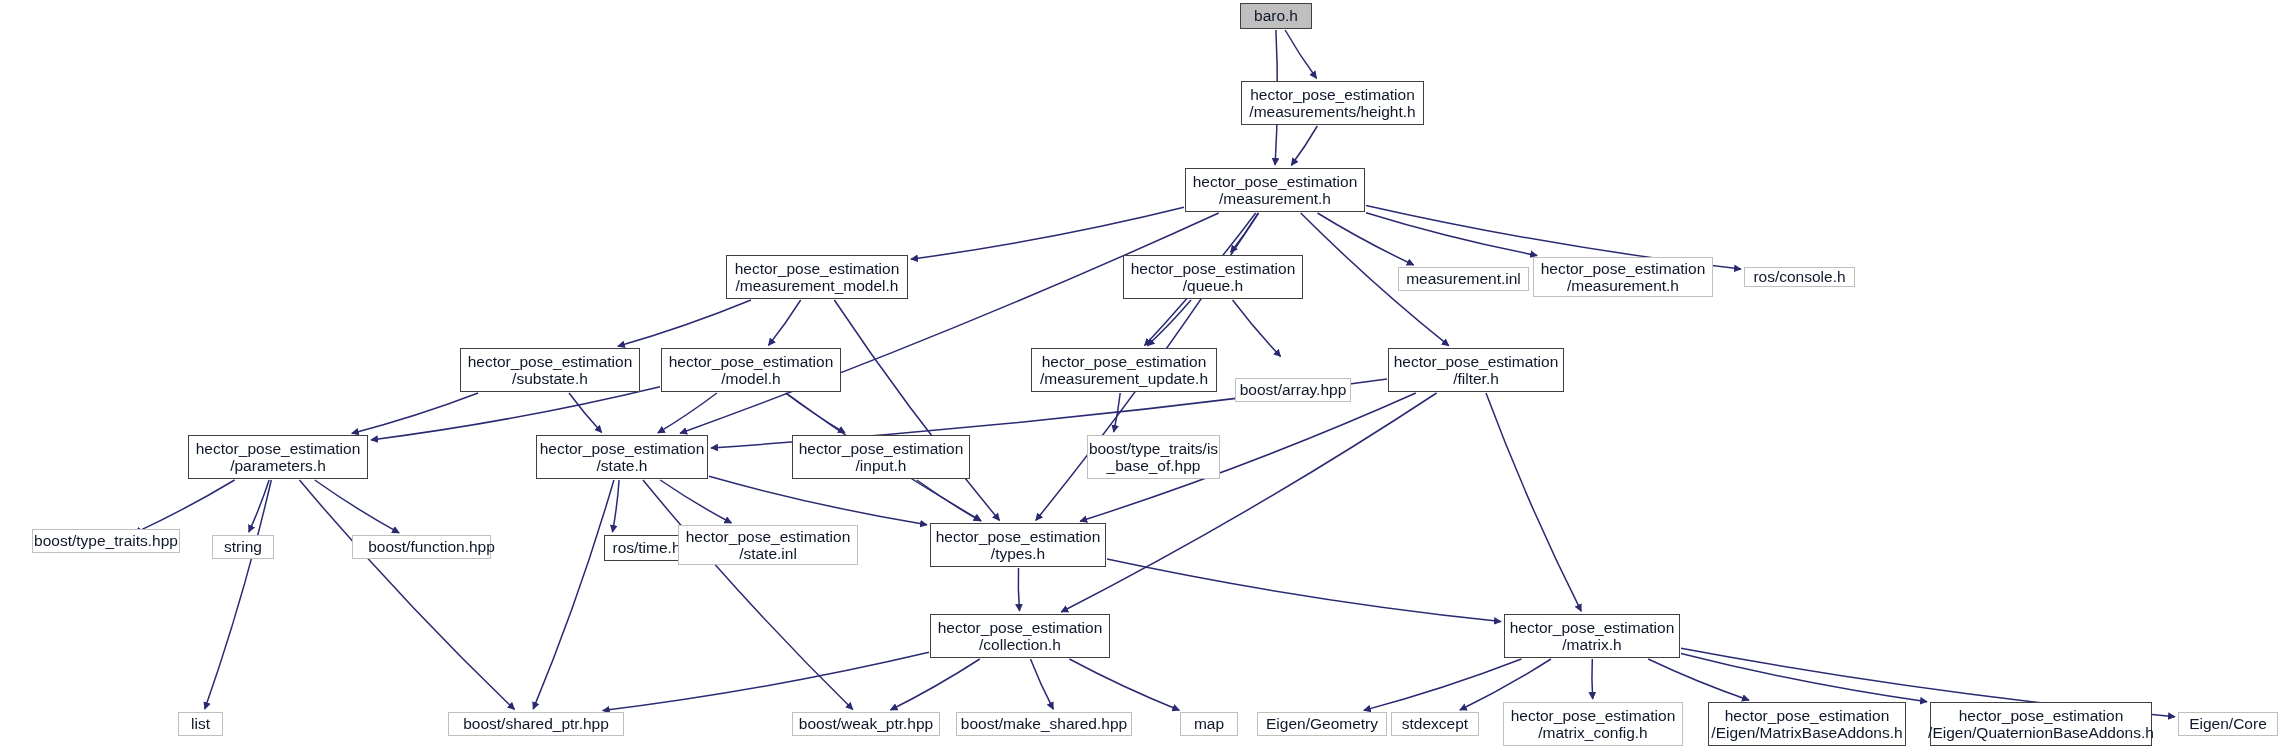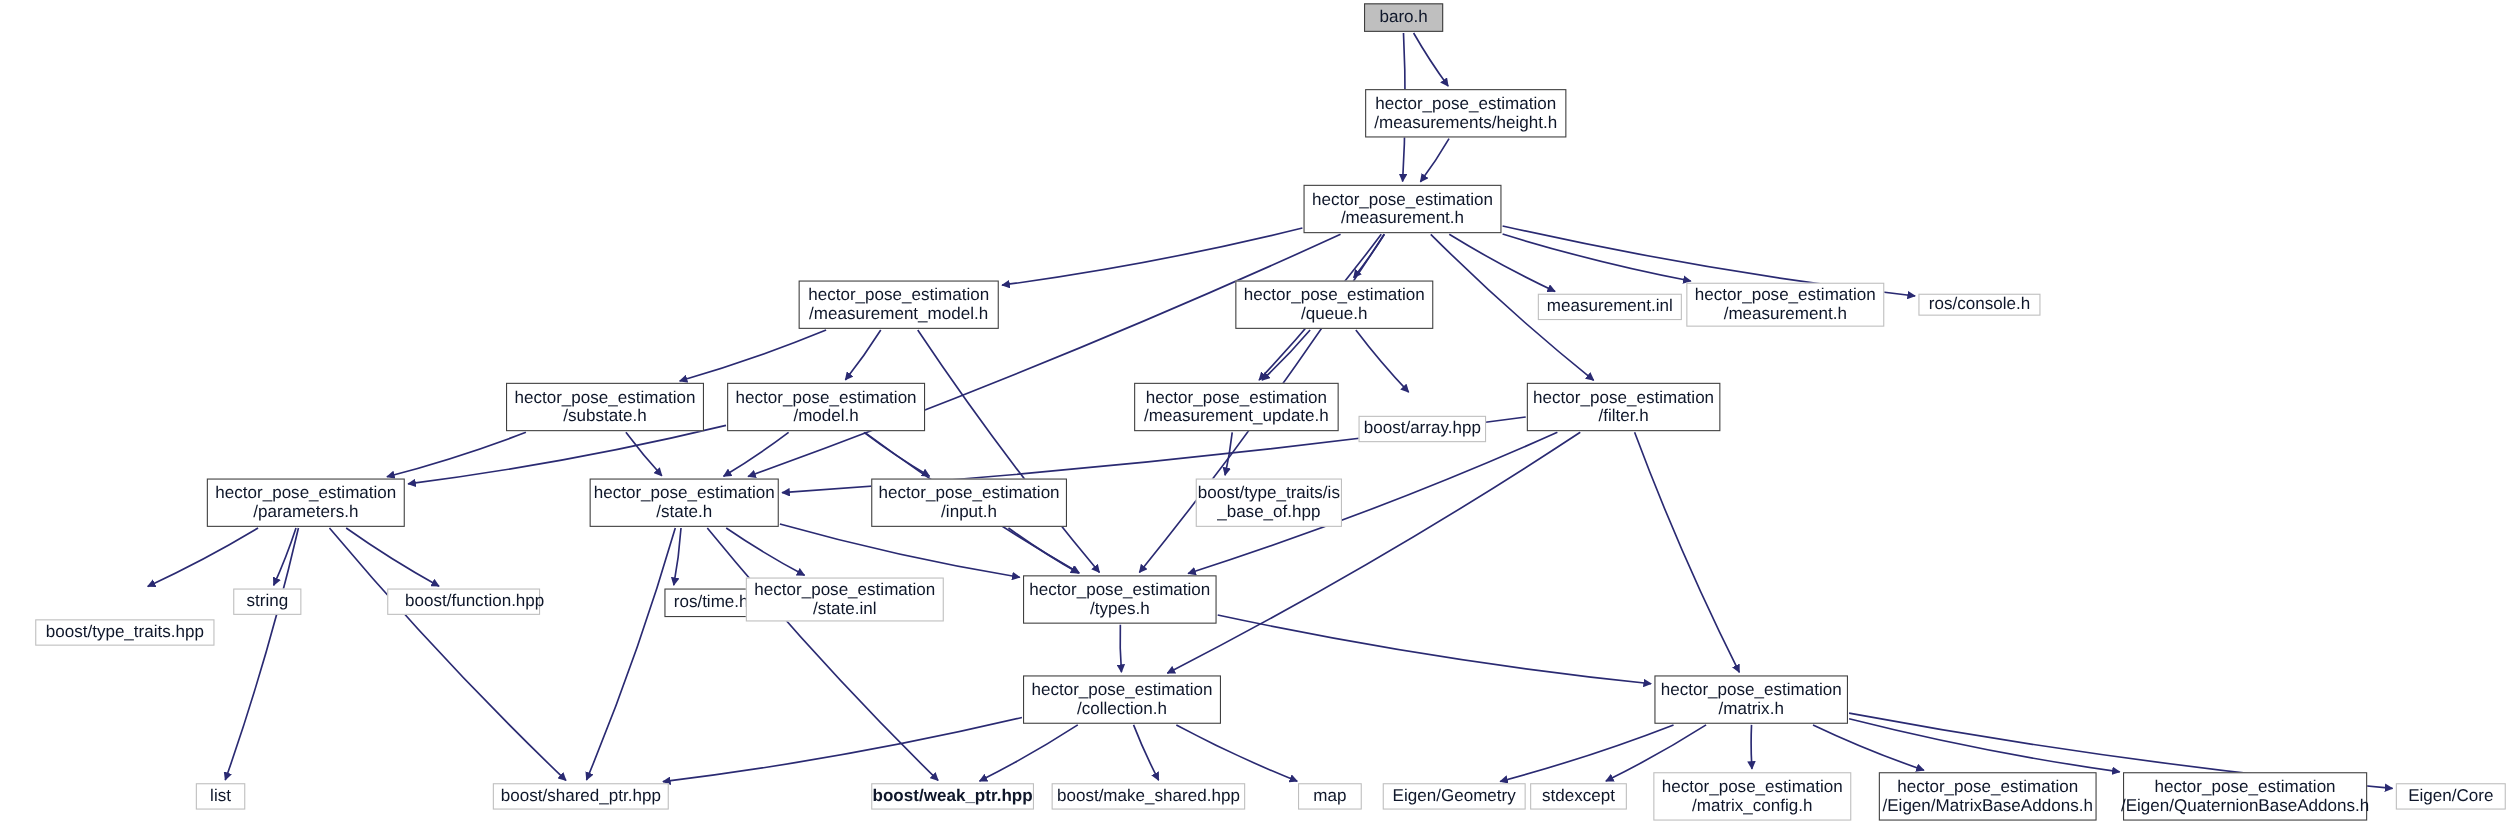--- a/index.html
+++ b/index.html
@@ -102,35 +102,35 @@
       <div class="node strong" style="left: 1388px; top: 348px; width: 176px; height: 44px;"><span>hector_pose_estimation
 /filter.h</span></div>
       <div class="node strong" style="left: 188px; top: 435px; width: 180px; height: 44px;"><span>hector_pose_estimation
 /parameters.h</span></div>
       <div class="node strong" style="left: 536px; top: 435px; width: 172px; height: 44px;"><span>hector_pose_estimation
 /state.h</span></div>
       <div class="node strong" style="left: 792px; top: 435px; width: 178px; height: 44px;"><span>hector_pose_estimation
 /input.h</span></div>
       <div class="node weak" style="left: 1043px; top: 435px; width: 133px; height: 44px; margin-left: 44px;"><span>boost/type_traits/is
 _base_of.hpp</span></div>
-      <div class="node weak" style="left: 32px; top: 563px; width: 163px; height: 24px;"><span>boost/type_traits.hpp</span></div>
+      <div class="node weak" style="left: 32px; top: 529px; width: 148px; height: 24px;"><span>boost/type_traits.hpp</span></div>
       <div class="node weak" style="left: 212px; top: 535px; width: 62px; height: 24px;"><span>string</span></div>
       <div class="node weak" style="left: 352px; top: 535px; width: 139px; height: 24px; padding-left: 20px;"><span>boost/function.hpp</span></div>
       <div class="node strong" style="left: 590px; top: 535px; width: 85px; height: 26px; margin-left: 14px;"><span>ros/time.h</span></div>
       <div class="node weak" style="left: 678px; top: 525px; width: 180px; height: 40px;"><span>hector_pose_estimation
 /state.inl</span></div>
       <div class="node strong" style="left: 930px; top: 523px; width: 176px; height: 44px;"><span>hector_pose_estimation
 /types.h</span></div>
       <div class="node strong" style="left: 930px; top: 614px; width: 180px; height: 44px;"><span>hector_pose_estimation
 /collection.h</span></div>
       <div class="node strong" style="left: 1504px; top: 614px; width: 176px; height: 44px;"><span>hector_pose_estimation
 /matrix.h</span></div>
       <div class="node weak" style="left: 178px; top: 712px; width: 45px; height: 24px;"><span>list</span></div>
-      <div class="node weak" style="left: 448px; top: 712px; width: 160px; height: 24px;"><span>boost/shared_ptr.hpp</span></div>
-      <div class="node weak" style="left: 792px; top: 712px; width: 148px; height: 24px; font-weight: bold;"><span>boost/weak_ptr.hpp</span></div>
+      <div class="node weak" style="left: 448px; top: 712px; width: 176px; height: 24px;"><span>boost/shared_ptr.hpp</span></div>
+      <div class="node weak" style="left: 792px; top: 712px; width: 148px; height: 24px;"><span>boost/weak_ptr.hpp</span></div>
       <div class="node weak" style="left: 956px; top: 712px; width: 176px; height: 24px;"><span>boost/make_shared.hpp</span></div>
       <div class="node weak" style="left: 1180px; top: 712px; width: 58px; height: 24px;"><span>map</span></div>
       <div class="node weak" style="left: 1257px; top: 712px; width: 130px; height: 24px;"><span>Eigen/Geometry</span></div>
       <div class="node weak" style="left: 1391px; top: 712px; width: 88px; height: 24px;"><span>stdexcept</span></div>
       <div class="node weak" style="left: 1503px; top: 702px; width: 180px; height: 44px;"><span>hector_pose_estimation
 /matrix_config.h</span></div>
       <div class="node strong" style="left: 1708px; top: 702px; width: 198px; height: 44px;"><span>hector_pose_estimation
 /Eigen/MatrixBaseAddons.h</span></div>
       <div class="node strong" style="left: 1930px; top: 702px; width: 222px; height: 44px;"><span>hector_pose_estimation
 /Eigen/QuaternionBaseAddons.h</span></div>

